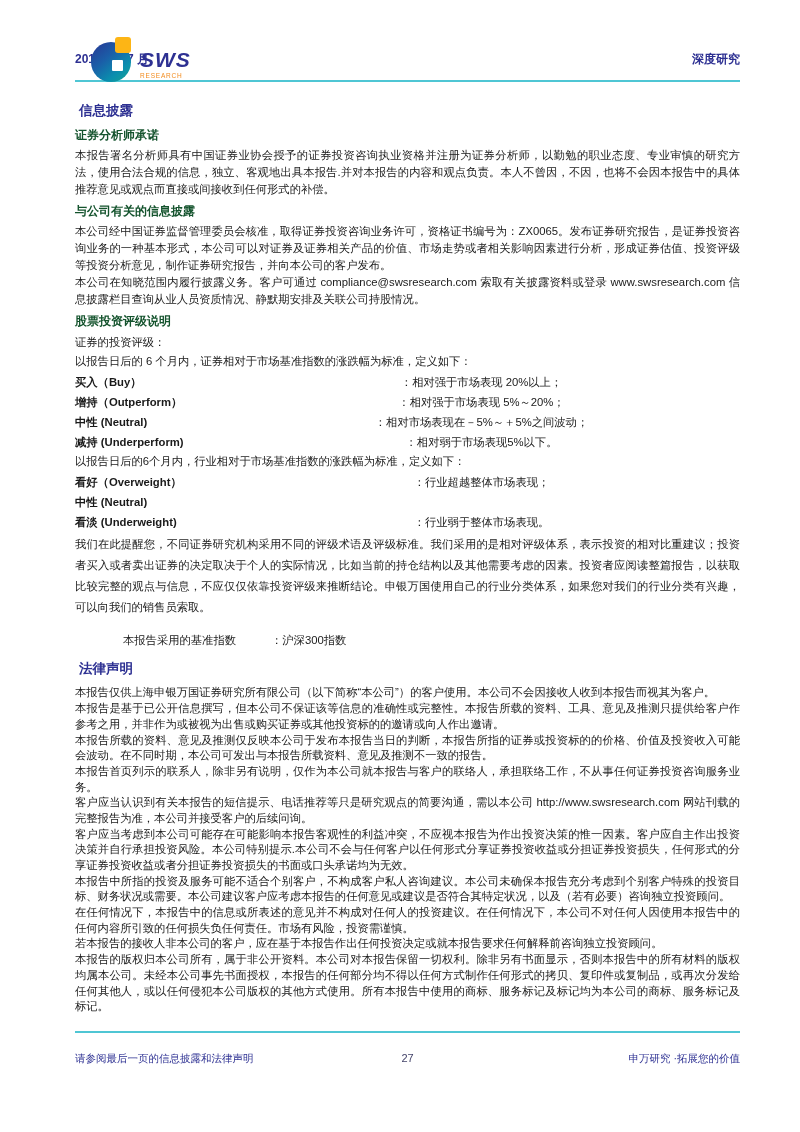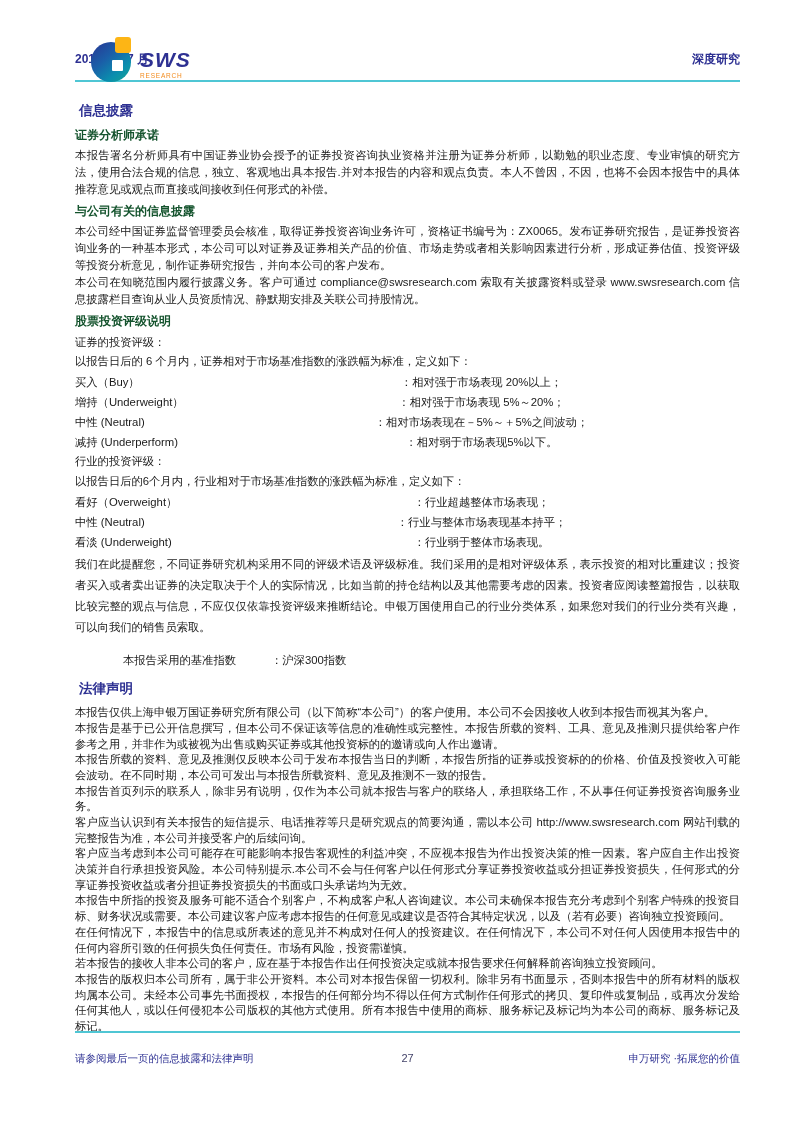--- a/index.html
+++ b/index.html
@@ -31,21 +31,21 @@
   .header-rule{height:46px;display:flex;align-items:flex-end;justify-content:space-between;
     border-bottom:2px solid var(--rule-cyan);padding-bottom:12px;}
   .header-date,.header-type{font-size:12px;font-weight:bold;color:var(--heading-navy);}
 
   
   .section-title{font-size:13.5px;font-weight:bold;color:var(--heading-navy);margin:12px 4px 7px;}
   .sub-heading{font-size:12px;font-weight:bold;color:#14532d;margin:5px 0 3px;}
   .para{font-size:11.3px;line-height:1.5;text-align:justify;margin:0;}
   .plain-line{font-size:11.3px;line-height:1.75;margin:0;}
   .rating-row{display:flex;font-size:11.3px;line-height:1.78;}
-  .rating-label{width:148px;flex:none;}
+  .rating-label{width:148px;flex:none;font-weight:bold;}
   .rating-def{flex:1;text-align:center;}
   .note-para{font-size:11.3px;line-height:1.86;text-align:justify;margin:2px 0 0;}
   .benchmark-row{display:flex;font-size:11.3px;margin-top:15px;}
   .benchmark-label{width:148px;flex:none;margin-left:48px;}
   .legal-para{font-size:11.3px;line-height:1.39;text-align:justify;margin:0;}
 
   
   .footer{position:absolute;left:75px;right:60px;bottom:66px;border-top:2px solid var(--rule-cyan);
     padding-top:19px;display:flex;align-items:baseline;font-size:10.5px;color:var(--heading-navy);}
   .footer-left{flex:1;text-align:left;}
@@ -90,48 +90,46 @@
     <p class="plain-line">以报告日后的 6 个月内，证券相对于市场基准指数的涨跌幅为标准，定义如下：</p>
 
     <div>
 
         <div class="rating-row">
           <span class="rating-label">买入（Buy）</span>
           <span class="rating-def">：相对强于市场表现 20%以上；</span>
         </div>
 
         <div class="rating-row">
-          <span class="rating-label">增持（Underweight）</span>
+          <span class="rating-label">增持（Outperform）</span>
           <span class="rating-def">：相对强于市场表现 5%～20%；</span>
         </div>
 
         <div class="rating-row">
           <span class="rating-label">中性 (Neutral)</span>
           <span class="rating-def">：相对市场表现在－5%～＋5%之间波动；</span>
         </div>
 
         <div class="rating-row">
           <span class="rating-label">减持 (Underperform)</span>
           <span class="rating-def">：相对弱于市场表现5%以下。</span>
         </div>
       </div>
 
-    <p class="plain-line">行业的投资评级：</p>
     <p class="plain-line">以报告日后的6个月内，行业相对于市场基准指数的涨跌幅为标准，定义如下：</p>
 
     <div>
 
         <div class="rating-row">
           <span class="rating-label">看好（Overweight）</span>
           <span class="rating-def">：行业超越整体市场表现；</span>
         </div>
 
         <div class="rating-row">
           <span class="rating-label">中性 (Neutral)</span>
-          <span class="rating-def">：行业与整体市场表现基本持平；</span>
         </div>
 
         <div class="rating-row">
           <span class="rating-label">看淡 (Underweight)</span>
           <span class="rating-def">：行业弱于整体市场表现。</span>
         </div>
       </div>
 
     <p class="note-para">我们在此提醒您，不同证券研究机构采用不同的评级术语及评级标准。我们采用的是相对评级体系，表示投资的相对比重建议；投资者买入或者卖出证券的决定取决于个人的实际情况，比如当前的持仓结构以及其他需要考虑的因素。投资者应阅读整篇报告，以获取比较完整的观点与信息，不应仅仅依靠投资评级来推断结论。申银万国使用自己的行业分类体系，如果您对我们的行业分类有兴趣，可以向我们的销售员索取。</p>
 

